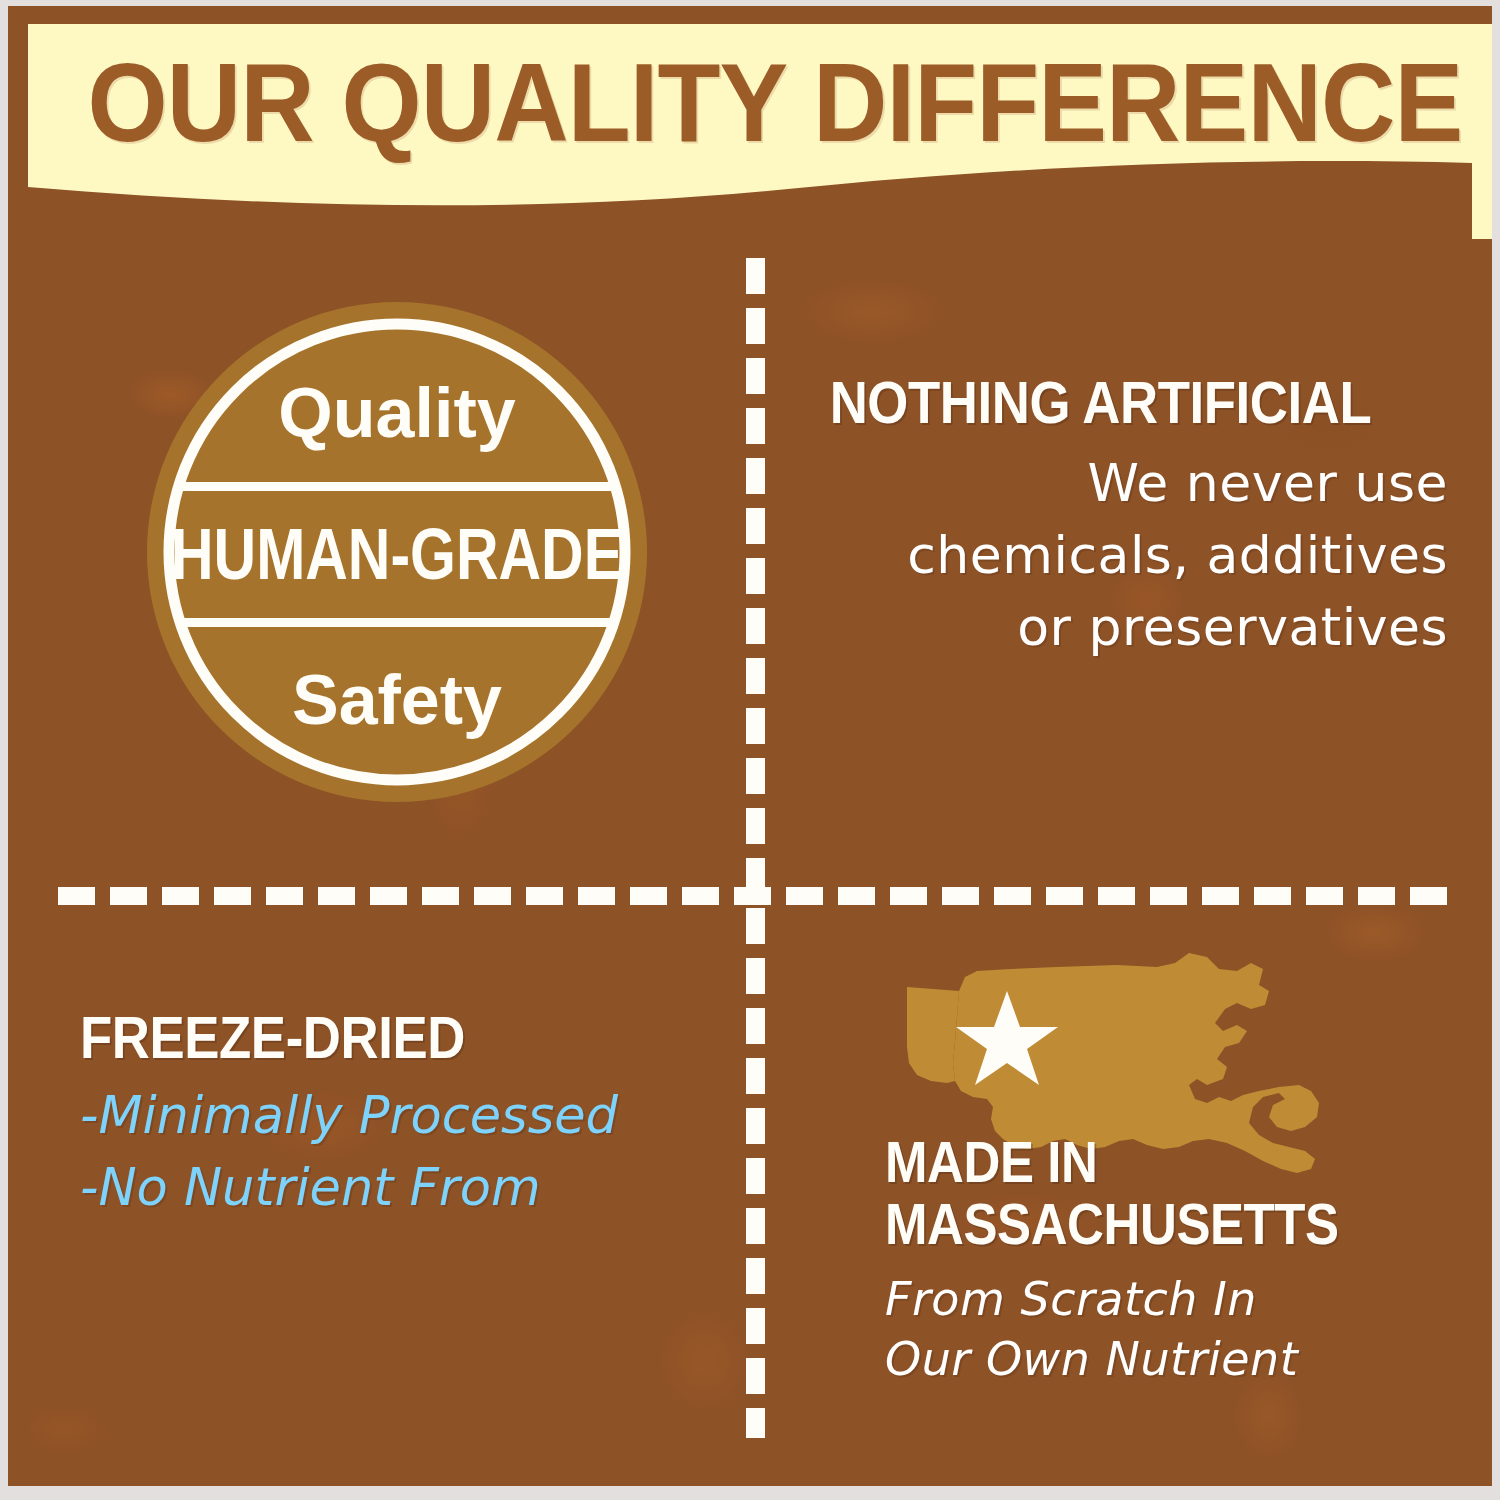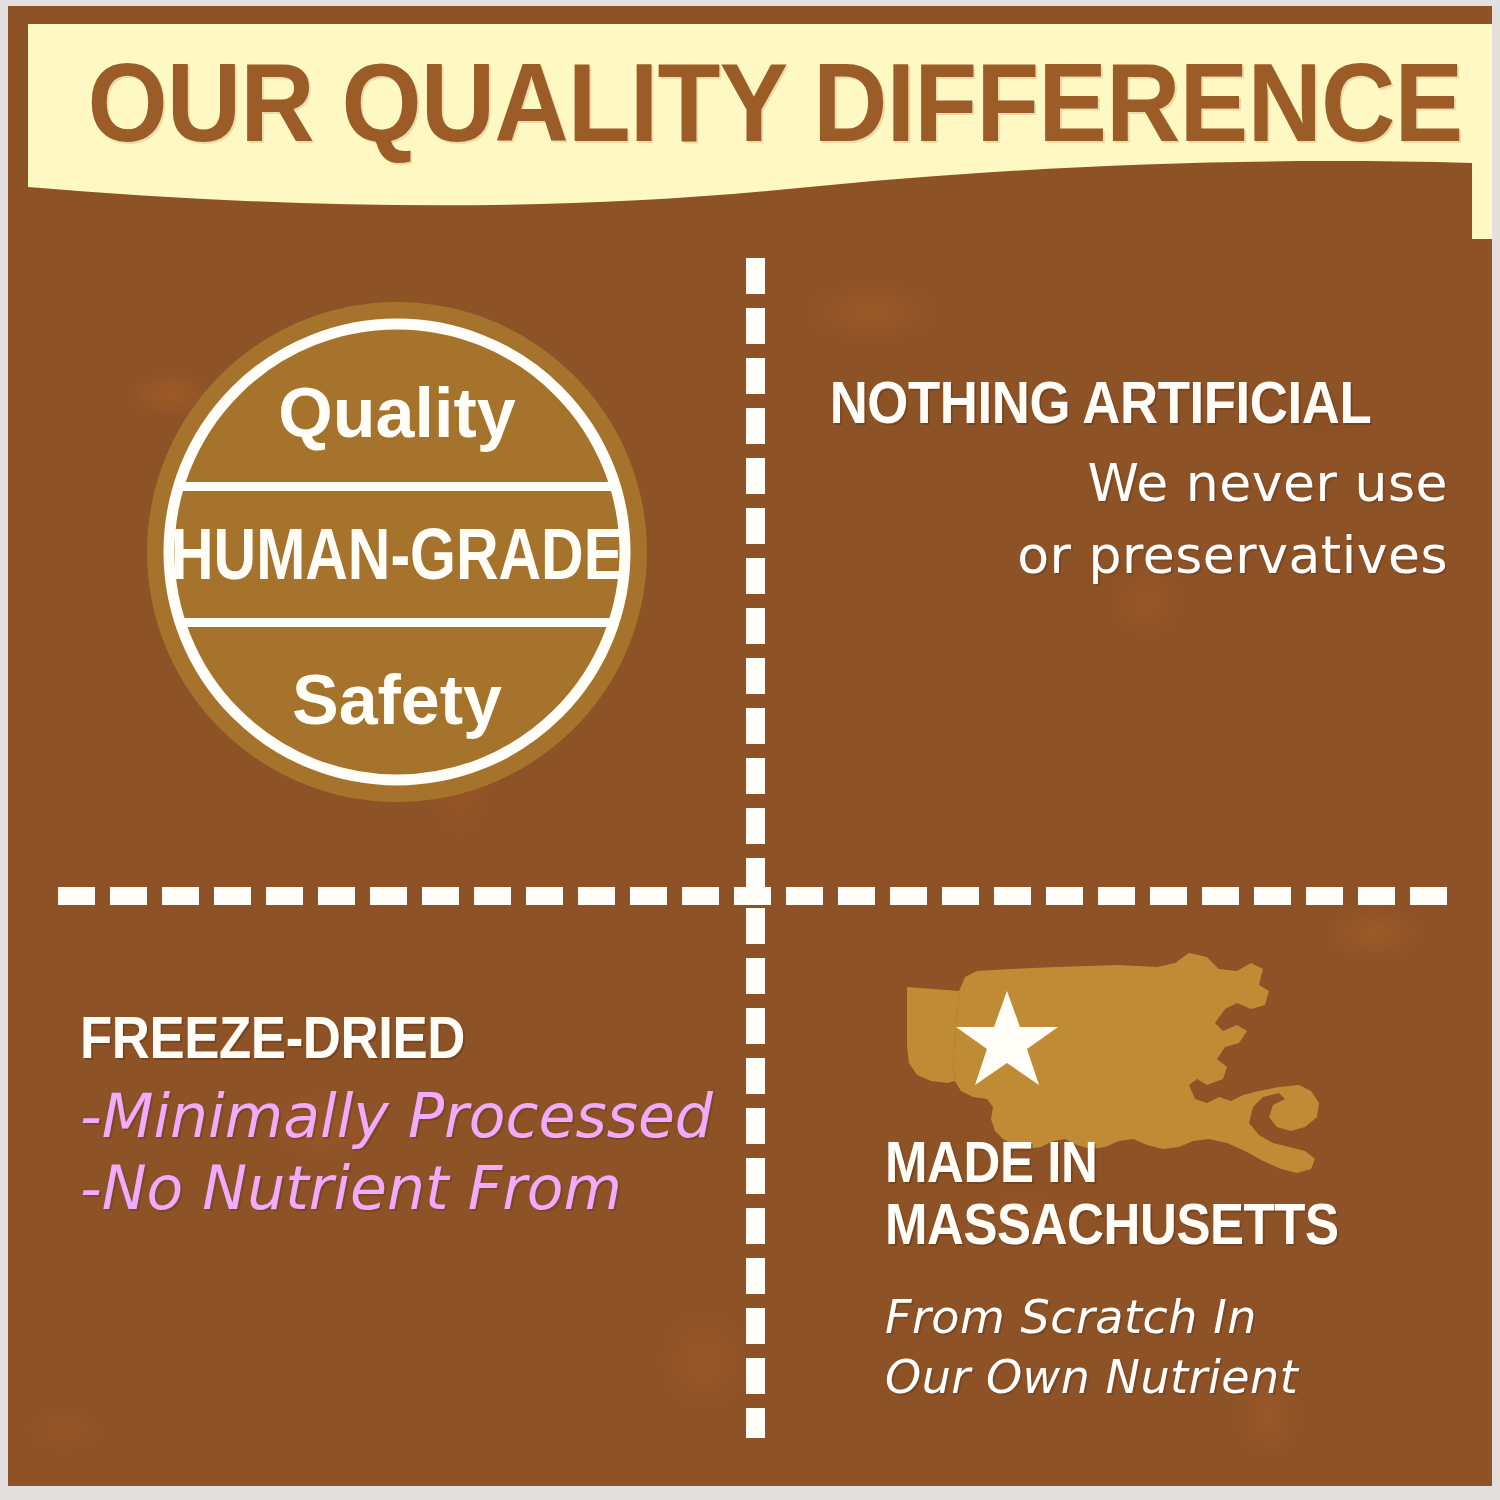--- a/index.html
+++ b/index.html
@@ -198,43 +198,43 @@
     text-shadow: 2px 2px 0 rgba(70,36,14,0.22);
   }
 
   .bullet-list {
     list-style: none;
     margin: 10px 0 0 0;
     padding: 0;
   }
 
   .bullet-list li {
-    color: #f0abfc;
+    color: #7dd3fc;
     font-family: "DejaVu Sans", sans-serif;
-    font-size: 60px;
+    font-size: 51px;
     line-height: 72px;
     font-style: italic;
     white-space: nowrap;
     text-shadow: 2px 2px 0 rgba(70,36,14,0.22);
   }
 
   .q2 .script {
     margin-top: 12px;
     font-style: normal;
     font-size: 52px;
     line-height: 72px;
   }
 
   .q4-text .kicker {
     font-size: 58px;
     line-height: 62px;
   }
 
   .q4-text .script {
-    margin-top: 32px;
+    margin-top: 14px;
     font-size: 46px;
     line-height: 60px;
     font-style: italic;
   }
 
   
   .bottom-strip {
     position: absolute;
     left: 0;
     bottom: 0;
@@ -282,20 +282,21 @@
 
       <text x="258" y="285" text-anchor="middle" font-family="Liberation Sans Narrow, Liberation Sans, sans-serif" font-weight="bold" font-size="72" fill="#FFFDF7" textLength="452" lengthAdjust="spacingAndGlyphs">HUMAN-GRADE</text>
 
       <text x="258" y="430" text-anchor="middle" font-family="Liberation Sans, sans-serif" font-weight="bold" font-size="70" fill="#FFFDF7">Safety</text>
     </svg>
 
     <div class="q2">
       <div class="kicker">NOTHING ARTIFICIAL</div>
       <div class="script">
         <div>We never use</div>
+        <div>chemicals, additives</div>
         <div>or preservatives</div>
       </div>
     </div>
 
     <div class="q3">
       <div class="kicker">FREEZE-DRIED</div>
       <ul class="bullet-list">
         <li>-Minimally Processed</li>
         <li>-No Nutrient From</li>
       </ul>

